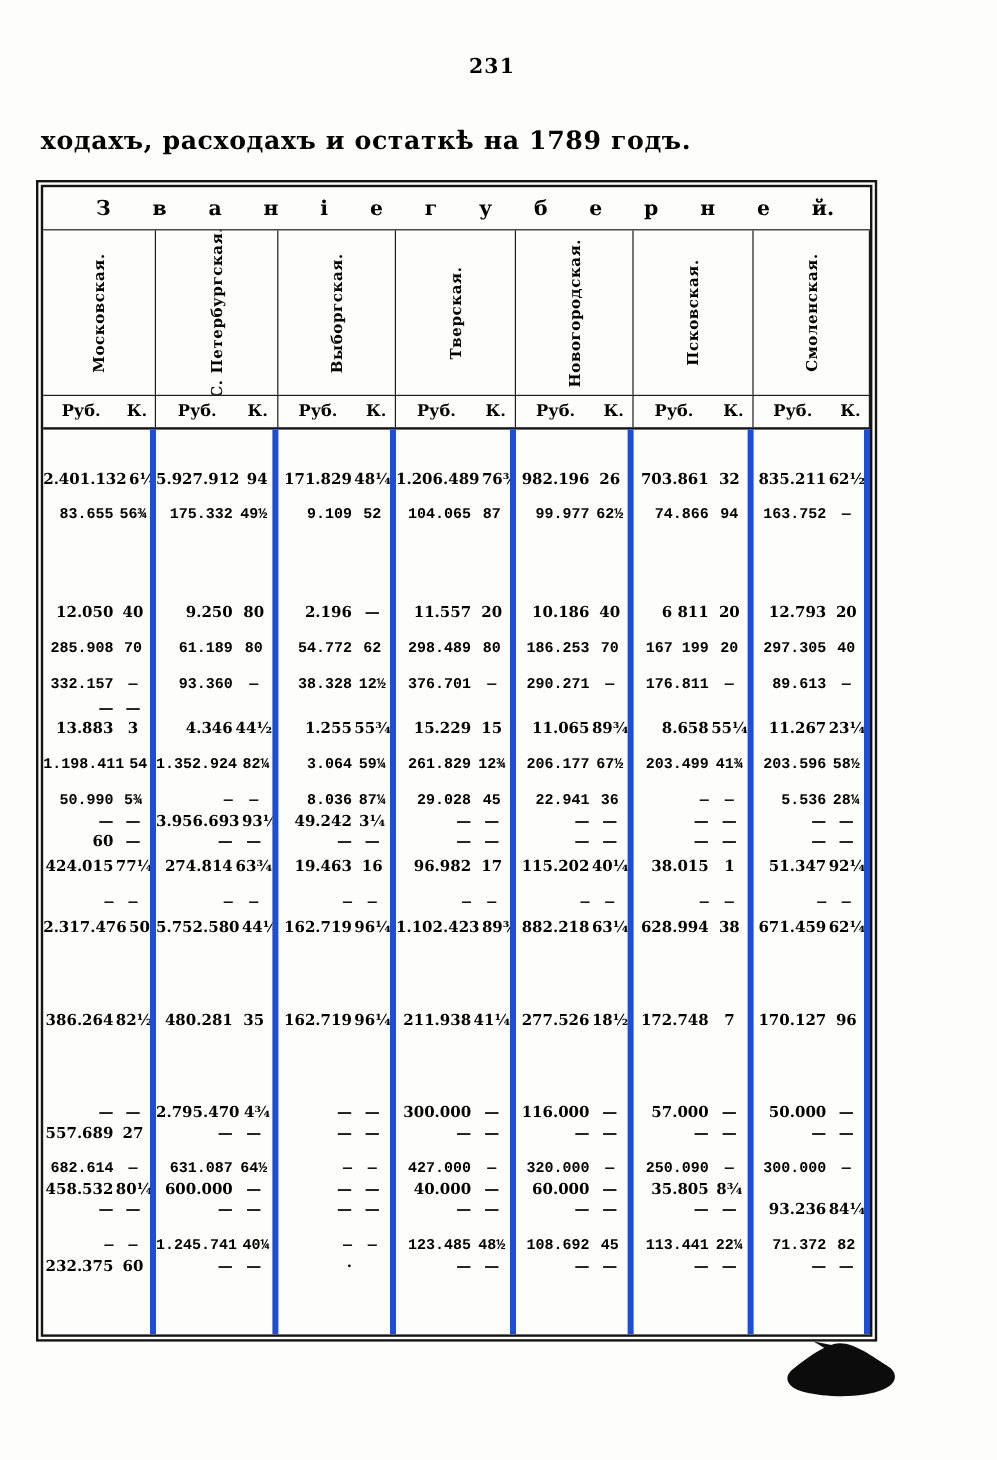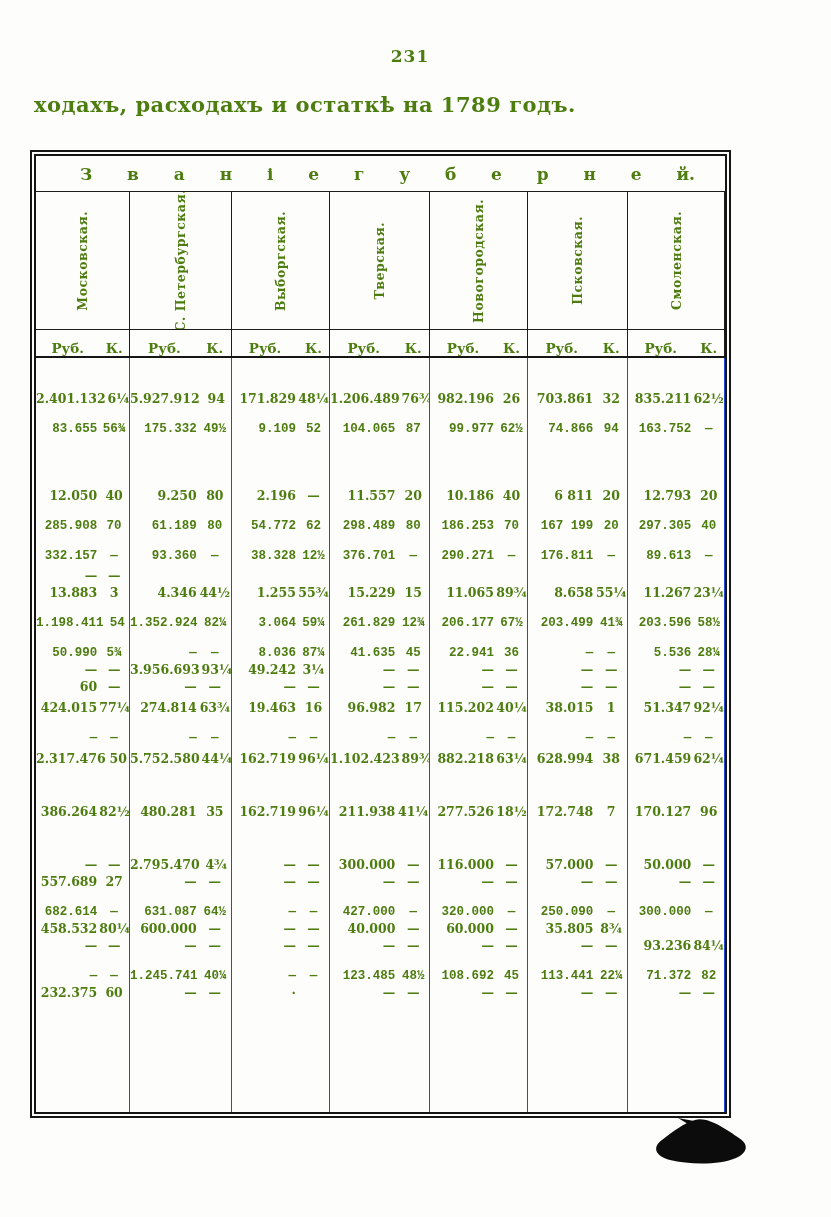--- a/index.html
+++ b/index.html
@@ -1,61 +1,61 @@
 <!DOCTYPE html>
 <html><head>
 <meta charset="utf-8">
 <style>
   * { margin:0; padding:0; box-sizing:border-box; }
   html,body { background:#e9e9e7; }
   .page {
     position:relative; width:831px; height:1217px; margin:0 auto;
-    background:#fdfdfc; color:#4d7c0f; overflow:hidden;
+    background:#fdfdfc; color:#000000; overflow:hidden;
     font-family:"DejaVu Serif", serif;
   }
   .page-number {
     position:absolute; top:46px; left:0; width:820px; text-align:center;
     font-weight:bold; font-size:17px; letter-spacing:1px;
   }
   .doc-title {
-    position:absolute; top:92px; left:34px;
+    position:absolute; top:104px; left:34px;
     font-weight:bold; font-size:21px; letter-spacing:0.5px; white-space:nowrap;
   }
   .table-frame {
     position:absolute; left:30px; top:150px; width:701px; height:968px;
     border:6px double #151515; display:flex; flex-direction:column; background:#fdfdfc;
   }
   .spread-header {
     height:36px; border-bottom:1px solid #1d1d1d;
     display:flex; align-items:center; justify-content:space-between;
     padding:0 30px 0 44px; font-weight:bold; font-size:17px;
   }
   .spread-header span { display:inline-block; }
   .band { display:grid; grid-template-columns:94px 102px 98px 100px 98px 100px 1fr; }
   .col-headers { height:138px; border-bottom:1px solid #1d1d1d; }
   .colh { border-right:1px solid #1d1d1d; display:flex; align-items:center; justify-content:center; overflow:hidden; }
   .vert {
     writing-mode:vertical-rl; transform:rotate(180deg);
     font-size:12.5px; font-weight:bold; letter-spacing:0.5px; white-space:nowrap;
   }
   .unit-row { height:28px; border-bottom:2px solid #161616; }
-  .ucol { border-right:1px solid #1d1d1d; display:flex; align-items:flex-end; font-weight:bold; font-size:13.5px; }
+  .ucol { border-right:1px solid #1d1d1d; display:flex; align-items:center; font-weight:bold; font-size:13.5px; }
   .rub-label { flex:1; text-align:center; }
   .kop-label { width:32%; text-align:center; }
   .data-area { flex:1; }
-  .dcol { border-right:1px solid #1d4ed8; padding-top:32px; overflow:hidden; }
+  .dcol { border-right:5px solid #1d4ed8; padding-top:32px; overflow:hidden; }
   .cell { height:17px; display:flex; align-items:center; font-weight:bold; font-size:12.5px; }
   .rub { flex:1; text-align:right; white-space:nowrap; padding-right:2px; }
   .kop { width:32%; text-align:center; white-space:nowrap; }
   .gap-none { margin-top:0; }
   .gap-t    { margin-top:3px; }
   .gap-sm   { margin-top:13px;font-family:Liberation Mono, monospace; }
   .gap-md   { margin-top:4px; }
-  .gap-lg   { margin-top:36px; }
-  .gap-xl   { margin-top:50px; }
+  .gap-lg   { margin-top:60px; }
+  .gap-xl   { margin-top:64px; }
   .ink-blot { position:absolute; left:650px; top:1112px; }
 </style>
 </head>
 <body>
 
 <div class="page">
 
   <div class="page-number">231</div>
 
   <div class="doc-title">ходахъ, расходахъ и остаткѣ на 1789 годъ.</div>
@@ -428,21 +428,21 @@
           </div>
           <div class="cell gap-none">
             <span class="rub">15.229</span>
             <span class="kop">15</span>
           </div>
           <div class="cell gap-sm">
             <span class="rub">261.829</span>
             <span class="kop">12¾</span>
           </div>
           <div class="cell gap-sm">
-            <span class="rub">41.635</span>
+            <span class="rub">29.028</span>
             <span class="kop">45</span>
           </div>
           <div class="cell gap-none">
             <span class="rub">—</span>
             <span class="kop">—</span>
           </div>
           <div class="cell gap-none">
             <span class="rub">—</span>
             <span class="kop">—</span>
           </div>

